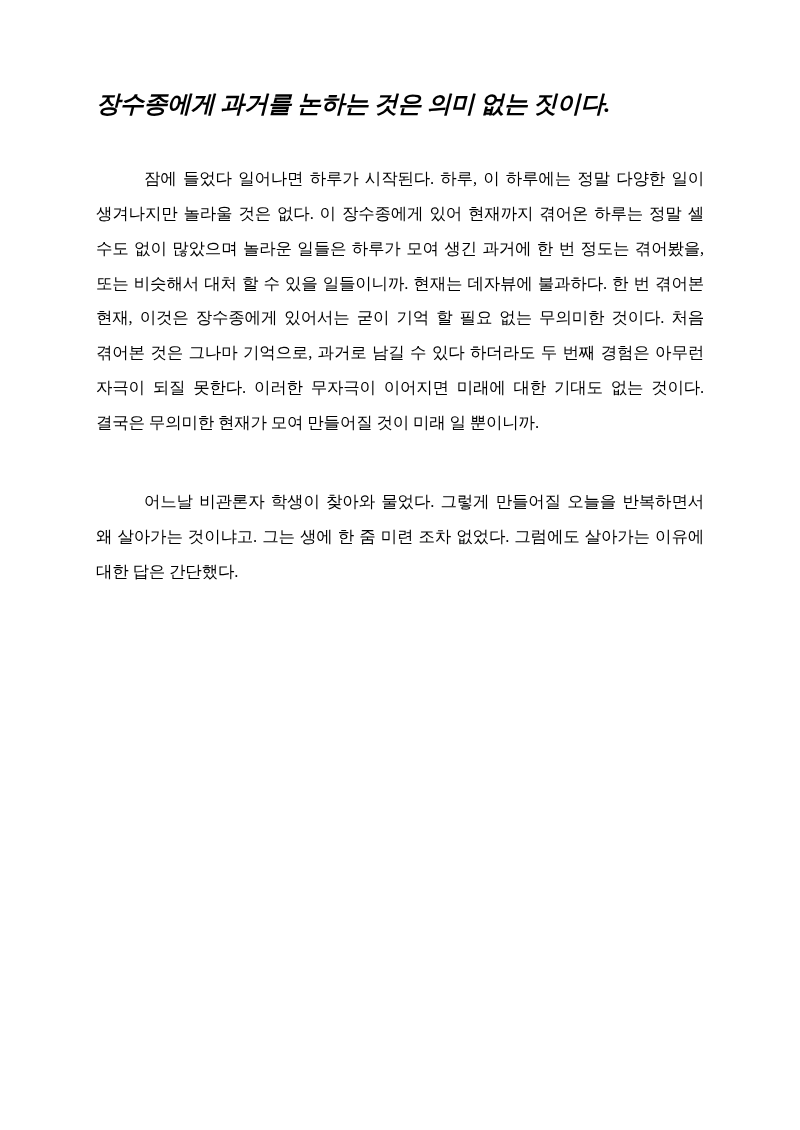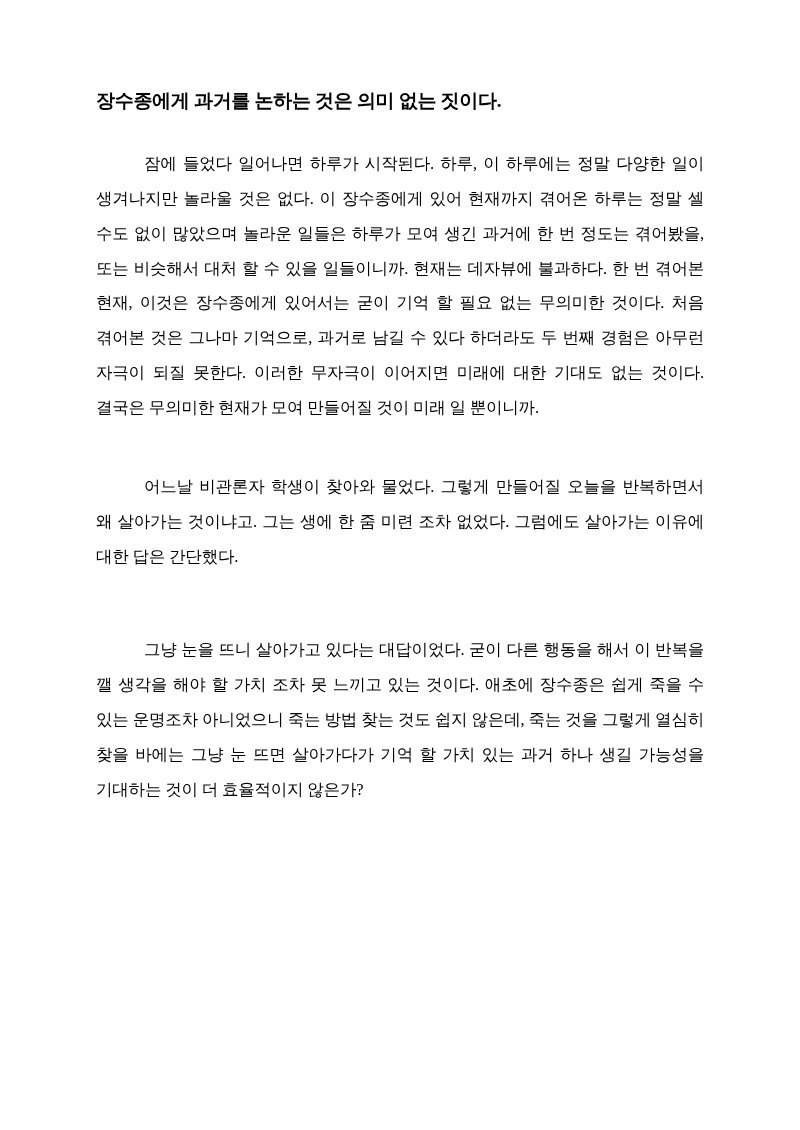--- a/index.html
+++ b/index.html
@@ -17,24 +17,25 @@
   .page {
     width: 800px;
     height: 1130px;
     box-sizing: border-box;
     padding: 88px 96px 40px 96px;
     position: relative;
   }
   .doc-title {
     font-family: "Liberation Serif", "DejaVu Serif", serif;
     font-weight: bold;
-    font-size: 19px;
+    font-style: italic;
+    font-size: 24px;
     line-height: 1.4;
     letter-spacing: -0.3px;
-    margin: 0 0 32px 0;
+    margin: 0 0 40px 0;
     white-space: nowrap;
   }
   .para {
     font-size: 16.5px;
     line-height: 2.12;
     text-align: justify;
     text-justify: inter-character;
     margin: 0 0 30px 0;
     letter-spacing: -0.2px;
     word-break: keep-all;
@@ -64,15 +65,14 @@
 
   <div class="spacer-block"></div>
 
   <p class="para indent">어느날 비관론자 학생이 찾아와 물었다. 그렇게 만들어질 오늘을 반복하면서 왜 살아가는 것이냐고. 그는 생에 한 줌 미련 조차 없었다. 그럼에도 살아가는 이유에 대한 답은 간단했다.</p>
 
   <div class="spacer-block"></div>
 
 
   <div class="spacer-block"></div>
 
-  <p class="para indent last">그냥 눈을 뜨니 살아가고 있다는 대답이었다. 굳이 다른 행동을 해서 이 반복을 깰 생각을 해야 할 가치 조차 못 느끼고 있는 것이다. 애초에 장수종은 쉽게 죽을 수 있는 운명조차 아니었으니 죽는 방법 찾는 것도 쉽지 않은데, 죽는 것을 그렇게 열심히 찾을 바에는 그냥 눈 뜨면 살아가다가 기억 할 가치 있는 과거 하나 생길 가능성을 기대하는 것이 더 효율적이지 않은가?</p>
 
 </div>
 
 </body></html>

